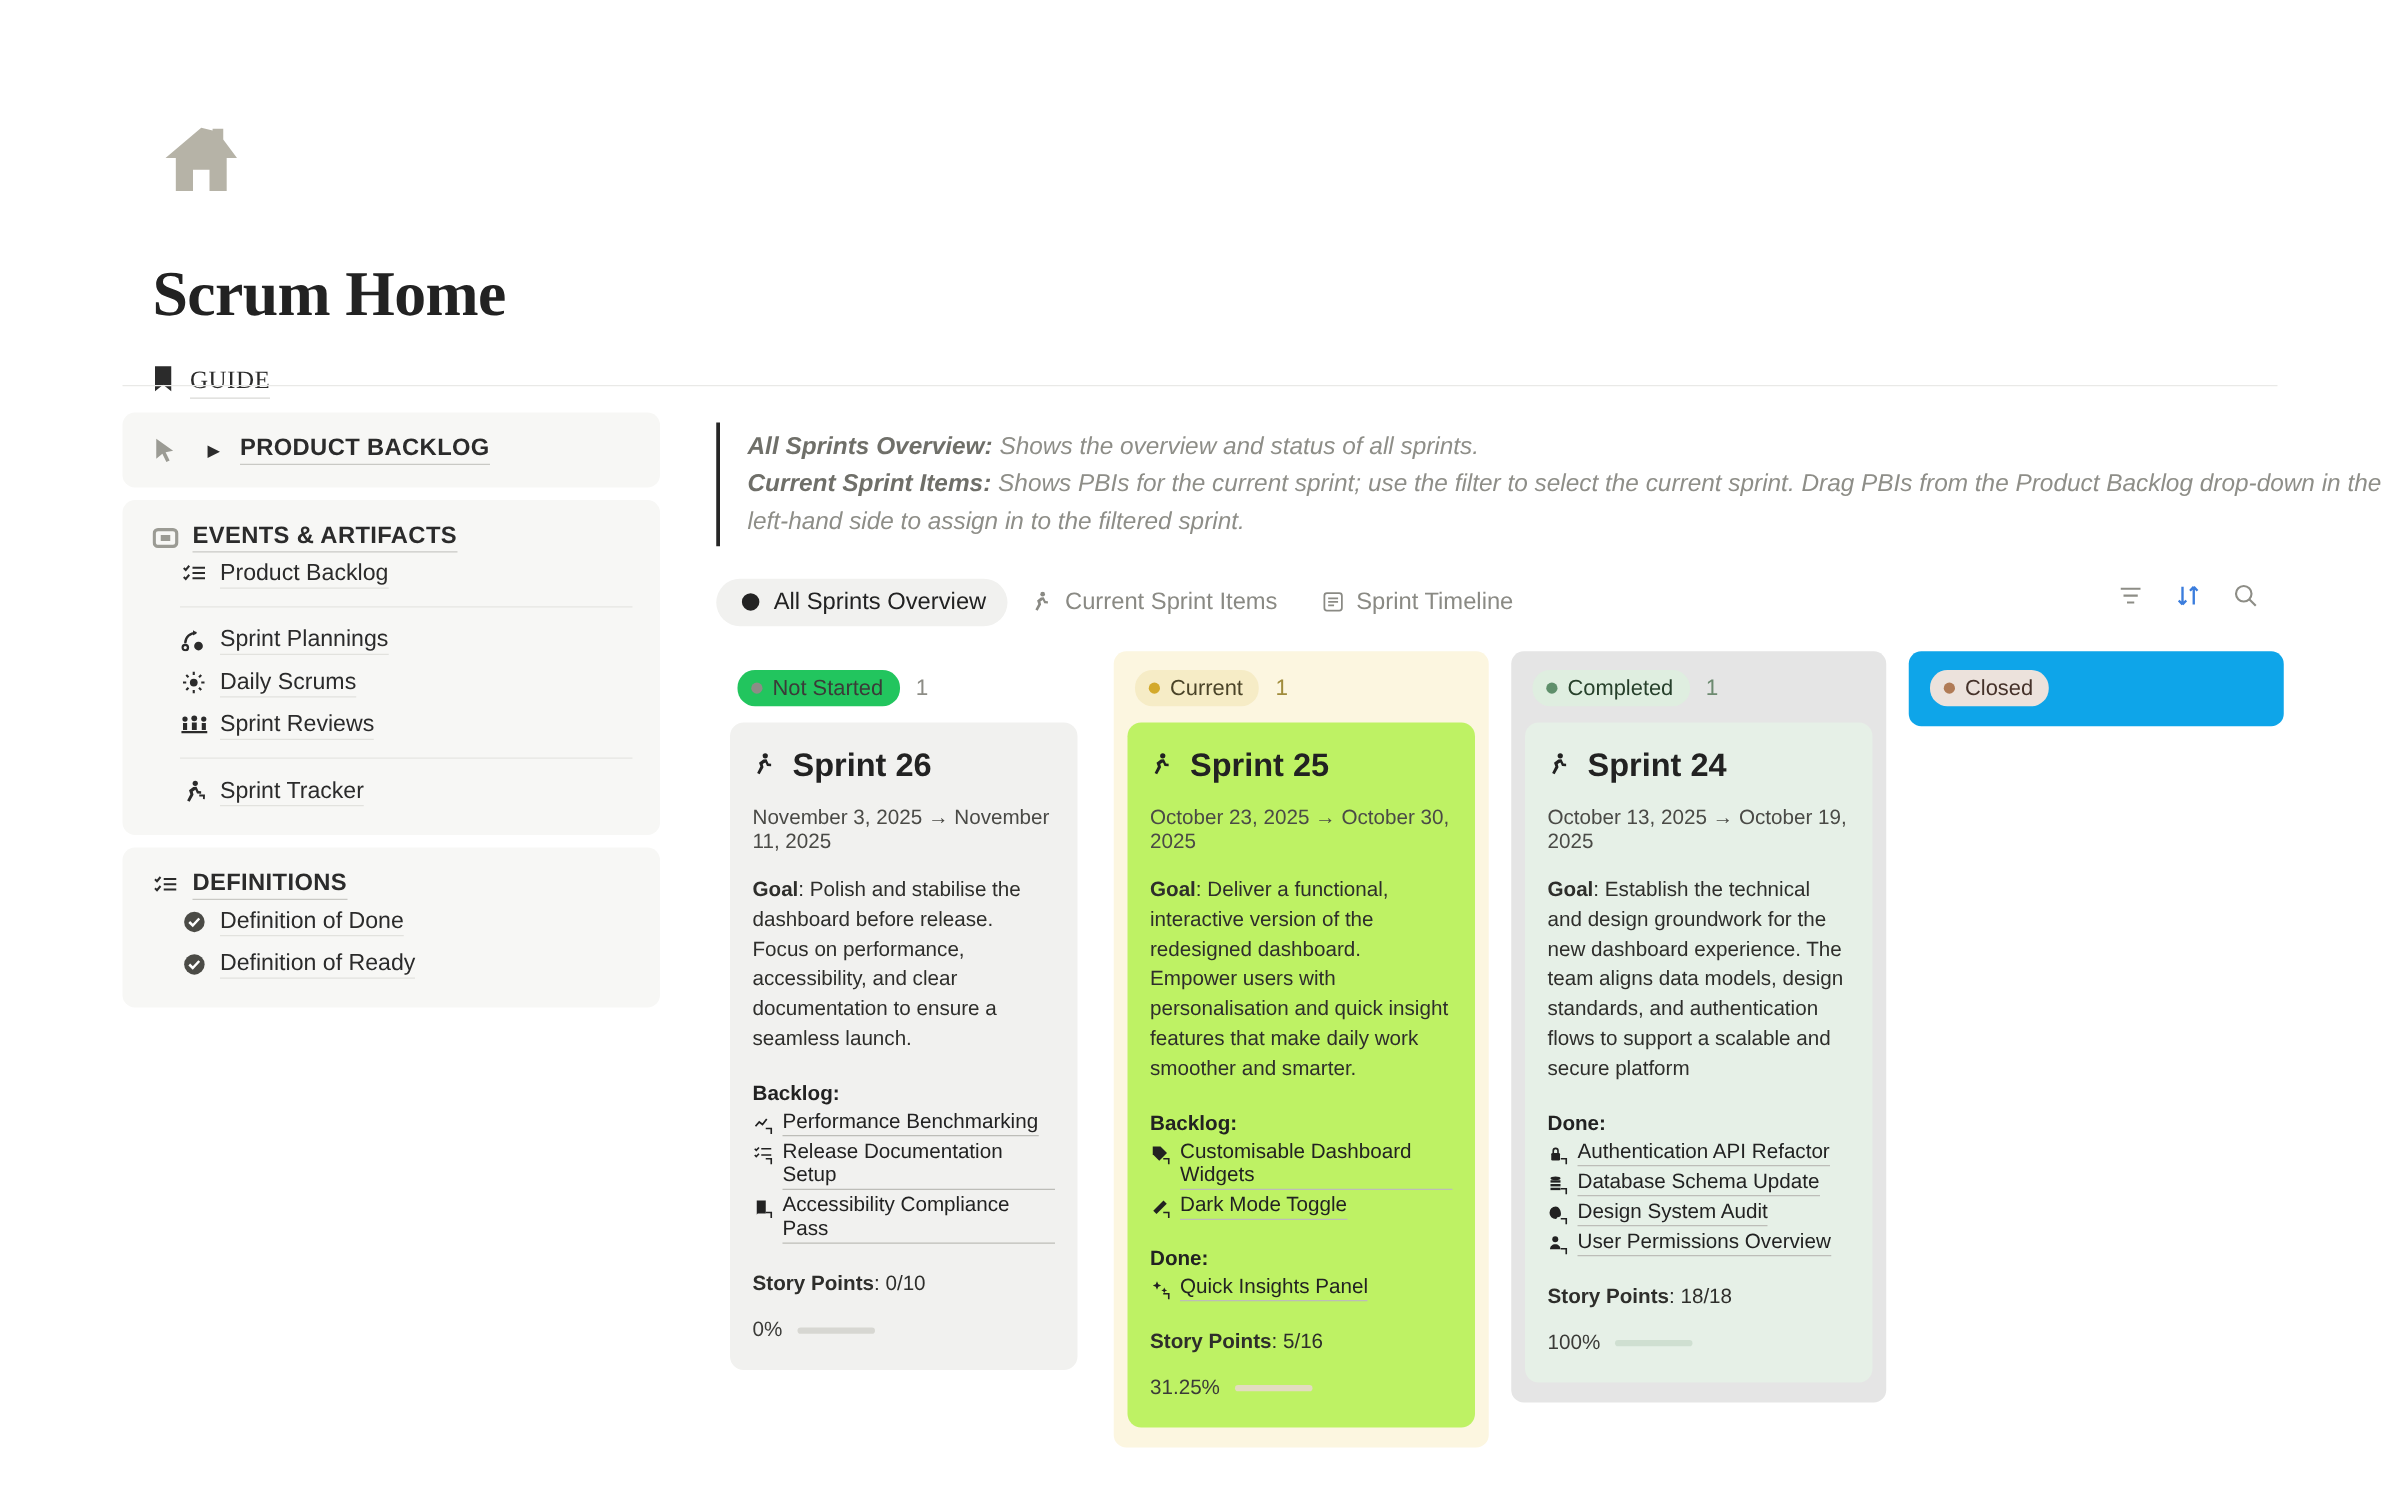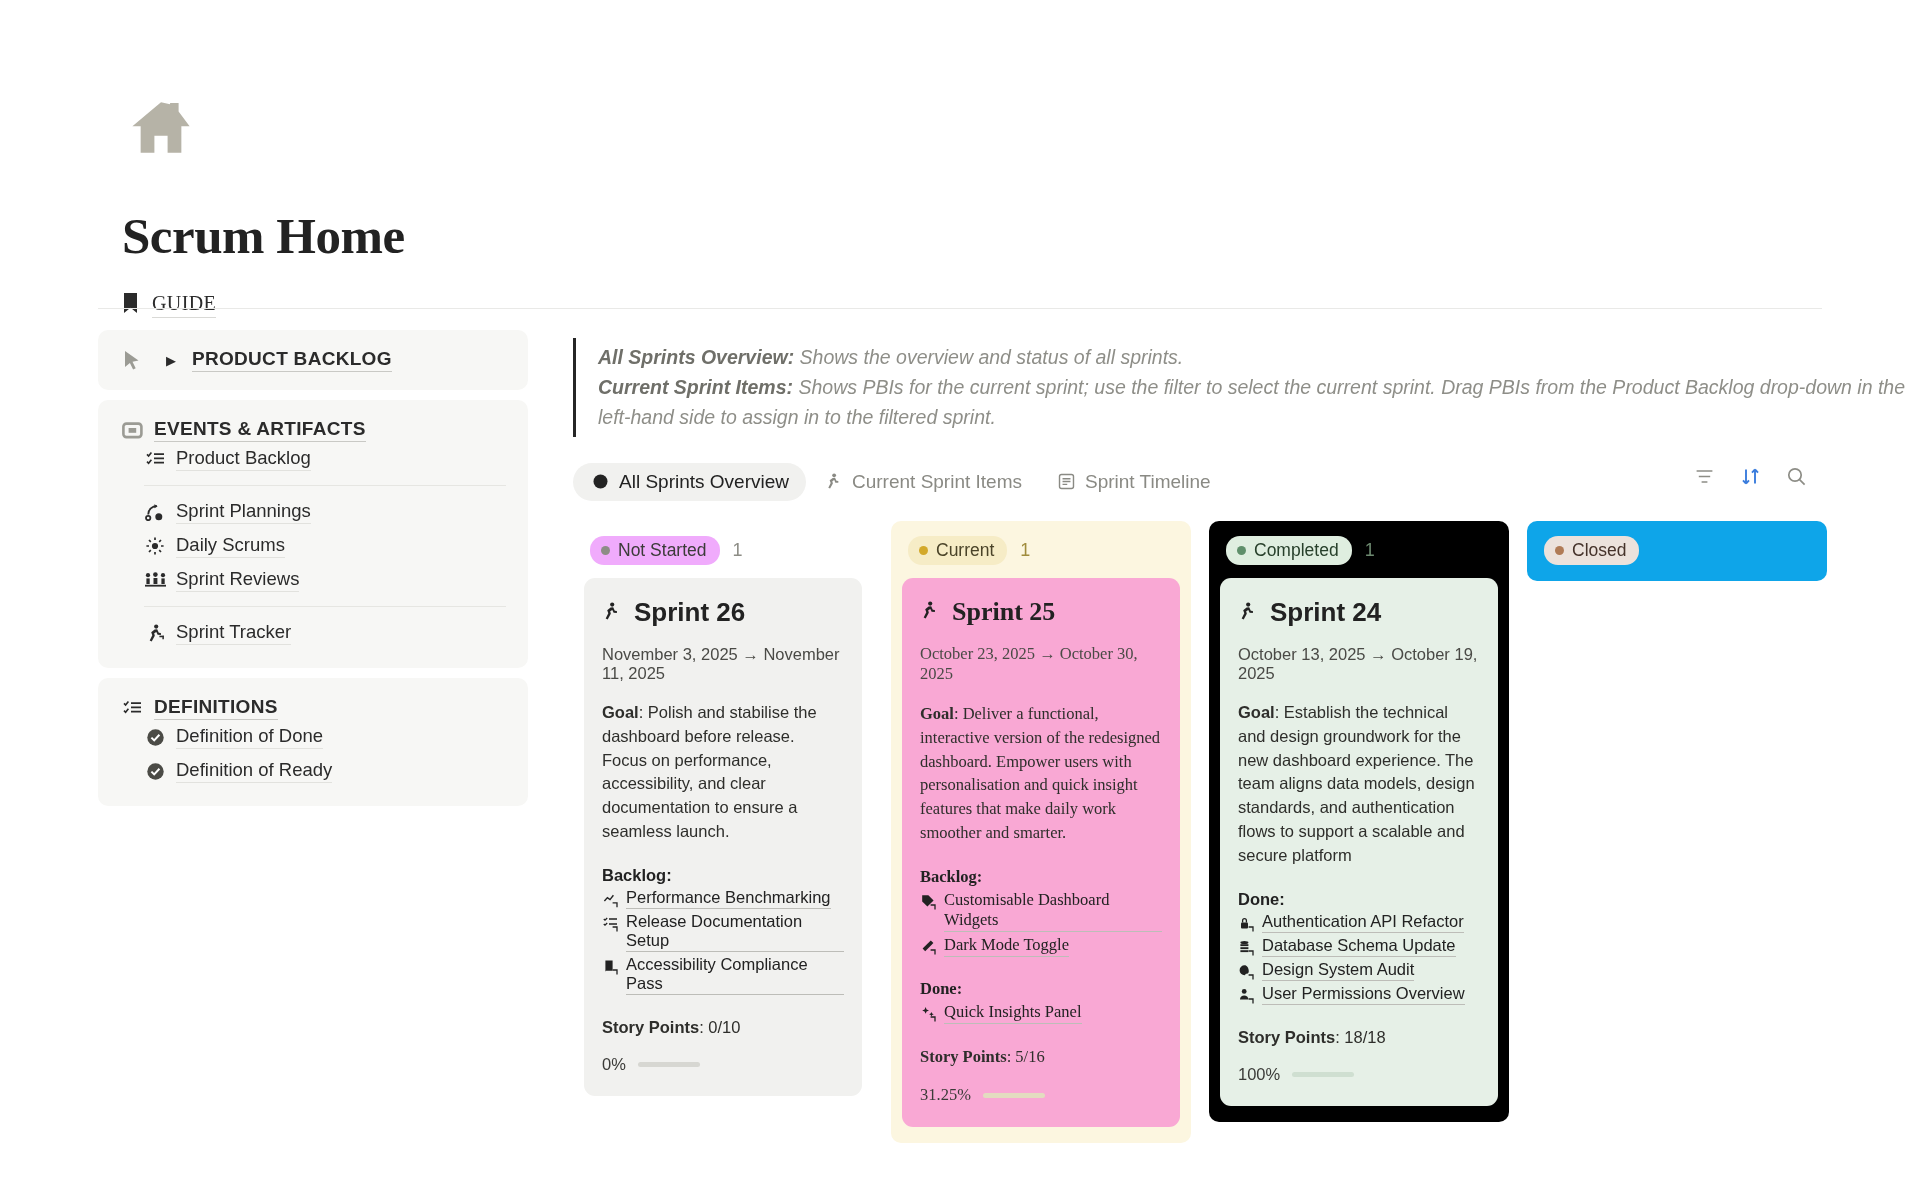--- a/index.html
+++ b/index.html
@@ -101,43 +101,43 @@
 
   
   .board {
     margin-top: 20px; display: flex; gap: 18px;
     align-items: flex-start;
   }
   .column { width: 300px; flex: 0 0 auto; border-radius: 10px;
             padding: 12px 11px 16px 11px; }
   .col-notstarted { background: #ffffff; }
   .col-current    { background: #fcf6e0; }
-  .col-completed  { background: #000000; }
+  .col-completed  { background: #e5e5e5; }
   .col-closed     { background: #0ea5e9; width: 300px; }
 
   .col-head { display: flex; align-items: center; gap: 13px; padding: 3px 6px 0 6px; }
   .chip {
     display: inline-flex; align-items: center; gap: 8px;
     padding: 4px 13px 4px 11px; border-radius: 14px;
     font-size: 17.5px;
   }
   .chip .dot { width: 9px; height: 9px; border-radius: 50%; }
-  .chip-notstarted { background: #f0abfc; color: #3b3b38; }
+  .chip-notstarted { background: #22c55e; color: #3b3b38; }
   .chip-current    { background: #f6ecc6; color: #4a4328; }
   .chip-completed  { background: #dfeee0; color: #27402b; }
   .chip-closed     { background: #ece2dc; color: #45322a; }
   .col-count { font-size: 18px; color: #8d8d86; }
   .col-count.cur { color: #a08c3c; }
   .col-count.done { color: #6d8a70; }
 
   .card {
     margin-top: 13px; border-radius: 11px; padding: 19px 18px 22px 18px;
   }
   .card-notstarted { background: #f1f1ef; }
-  .card-current    { background: #f9a8d4; font-family: Liberation Serif, serif; }
+  .card-current    { background: #bef264; }
   .card-completed  { background: #e6f0e7; }
 
   .card-title {
     display: flex; align-items: center; gap: 13px;
     font-size: 26px; font-weight: bold; color: #222;
   }
   .card-dates { font-size: 16.5px; color: #4a4a46; margin-top: 17px; }
   .card-goal {
     font-size: 16.5px; color: #2e2e2b; line-height: 1.45; margin-top: 18px;
   }

